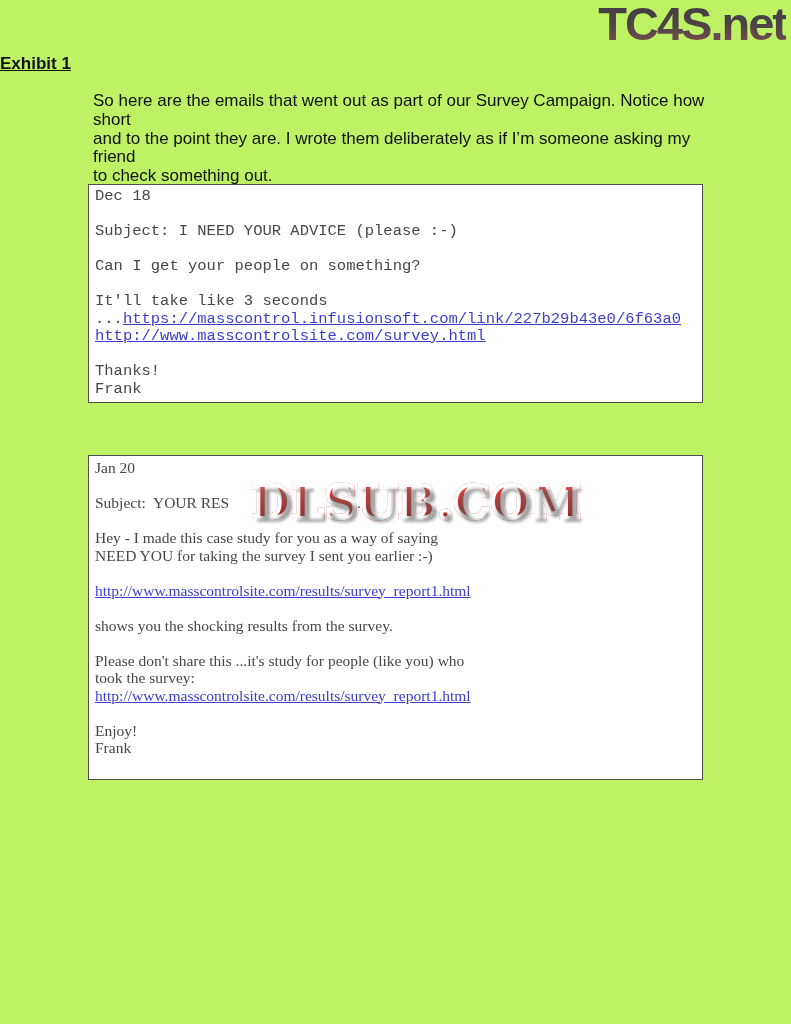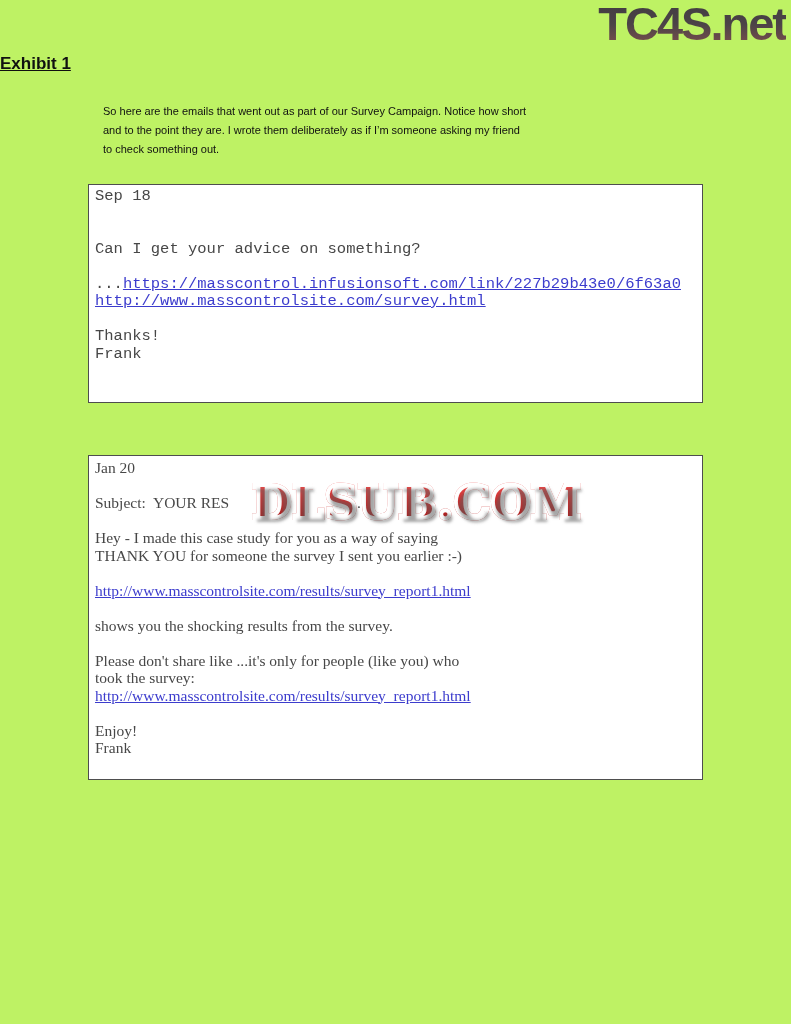--- a/index.html
+++ b/index.html
@@ -40,22 +40,22 @@
     font-weight: bold;
     text-decoration: underline;
     color: #101010;
   }
 
   .intro {
     position: absolute;
     top: 92px;
     left: 93px;
     width: 640px;
-    margin: 10px;
-    font-size: 11px;
+    margin: 0;
+    font-size: 17px;
     line-height: 18.8px;
     color: #101010;
     white-space: pre-line;
   }
 
   .email-box {
     position: absolute;
     left: 88px;
     width: 615px;
     box-sizing: border-box;
@@ -124,45 +124,47 @@
 
   <div class="wm-tc4s">TC4S.net</div>
 
   <h1 class="title">Exhibit 1</h1>
 
   <p class="intro">So here are the emails that went out as part of our Survey Campaign.  Notice how short
 and to the point they are.  I wrote them deliberately as if I’m someone asking my friend
 to check something out.</p>
 
   <div class="email-box first">
-      <div class="line"><span>Sep 18</span></div>
+      <div class="line"><span>Dec 18</span></div>
       <div class="line">&nbsp;</div>
+      <div class="line"><span>Subject: I NEED YOUR ADVICE (please :-)</span></div>
       <div class="line">&nbsp;</div>
-      <div class="line"><span>Can I get your advice on something?</span></div>
+      <div class="line"><span>Can I get your people on something?</span></div>
       <div class="line">&nbsp;</div>
+      <div class="line"><span>It'll take like 3 seconds</span></div>
       <div class="line"><span>...</span><a class="email-link">https://masscontrol.infusionsoft.com/link/227b29b43e0/6f63a0</a></div>
       <div class="line"><a class="email-link">http://www.masscontrolsite.com/survey.html</a></div>
       <div class="line">&nbsp;</div>
       <div class="line"><span>Thanks!</span></div>
       <div class="line"><span>Frank</span></div>
     </div>
 
   <div class="email-box second">
       <div class="line"><span>Jan 20</span></div>
       <div class="line">&nbsp;</div>
       <div class="line"><span>Subject:  YOUR RES</span><span>                                </span><span>...)</span></div>
       <div class="line">&nbsp;</div>
       <div class="line"><span>Hey - I made this case study for you as a way of saying</span></div>
-      <div class="line"><span>THANK YOU for someone the survey I sent you earlier :-)</span></div>
+      <div class="line"><span>NEED YOU for taking the survey I sent you earlier :-)</span></div>
       <div class="line">&nbsp;</div>
       <div class="line"><a class="email-link">http://www.masscontrolsite.com/results/survey_report1.html</a></div>
       <div class="line">&nbsp;</div>
       <div class="line"><span>shows you the shocking results from the survey.</span></div>
       <div class="line">&nbsp;</div>
-      <div class="line"><span>Please don't share like ...it's only for people (like you) who</span></div>
+      <div class="line"><span>Please don't share this ...it's study for people (like you) who</span></div>
       <div class="line"><span>took the survey:</span></div>
       <div class="line"><a class="email-link">http://www.masscontrolsite.com/results/survey_report1.html</a></div>
       <div class="line">&nbsp;</div>
       <div class="line"><span>Enjoy!</span></div>
       <div class="line"><span>Frank</span></div>
     </div>
 
   <div class="wm-dlsub">DLSUB.COM</div>
 
 

